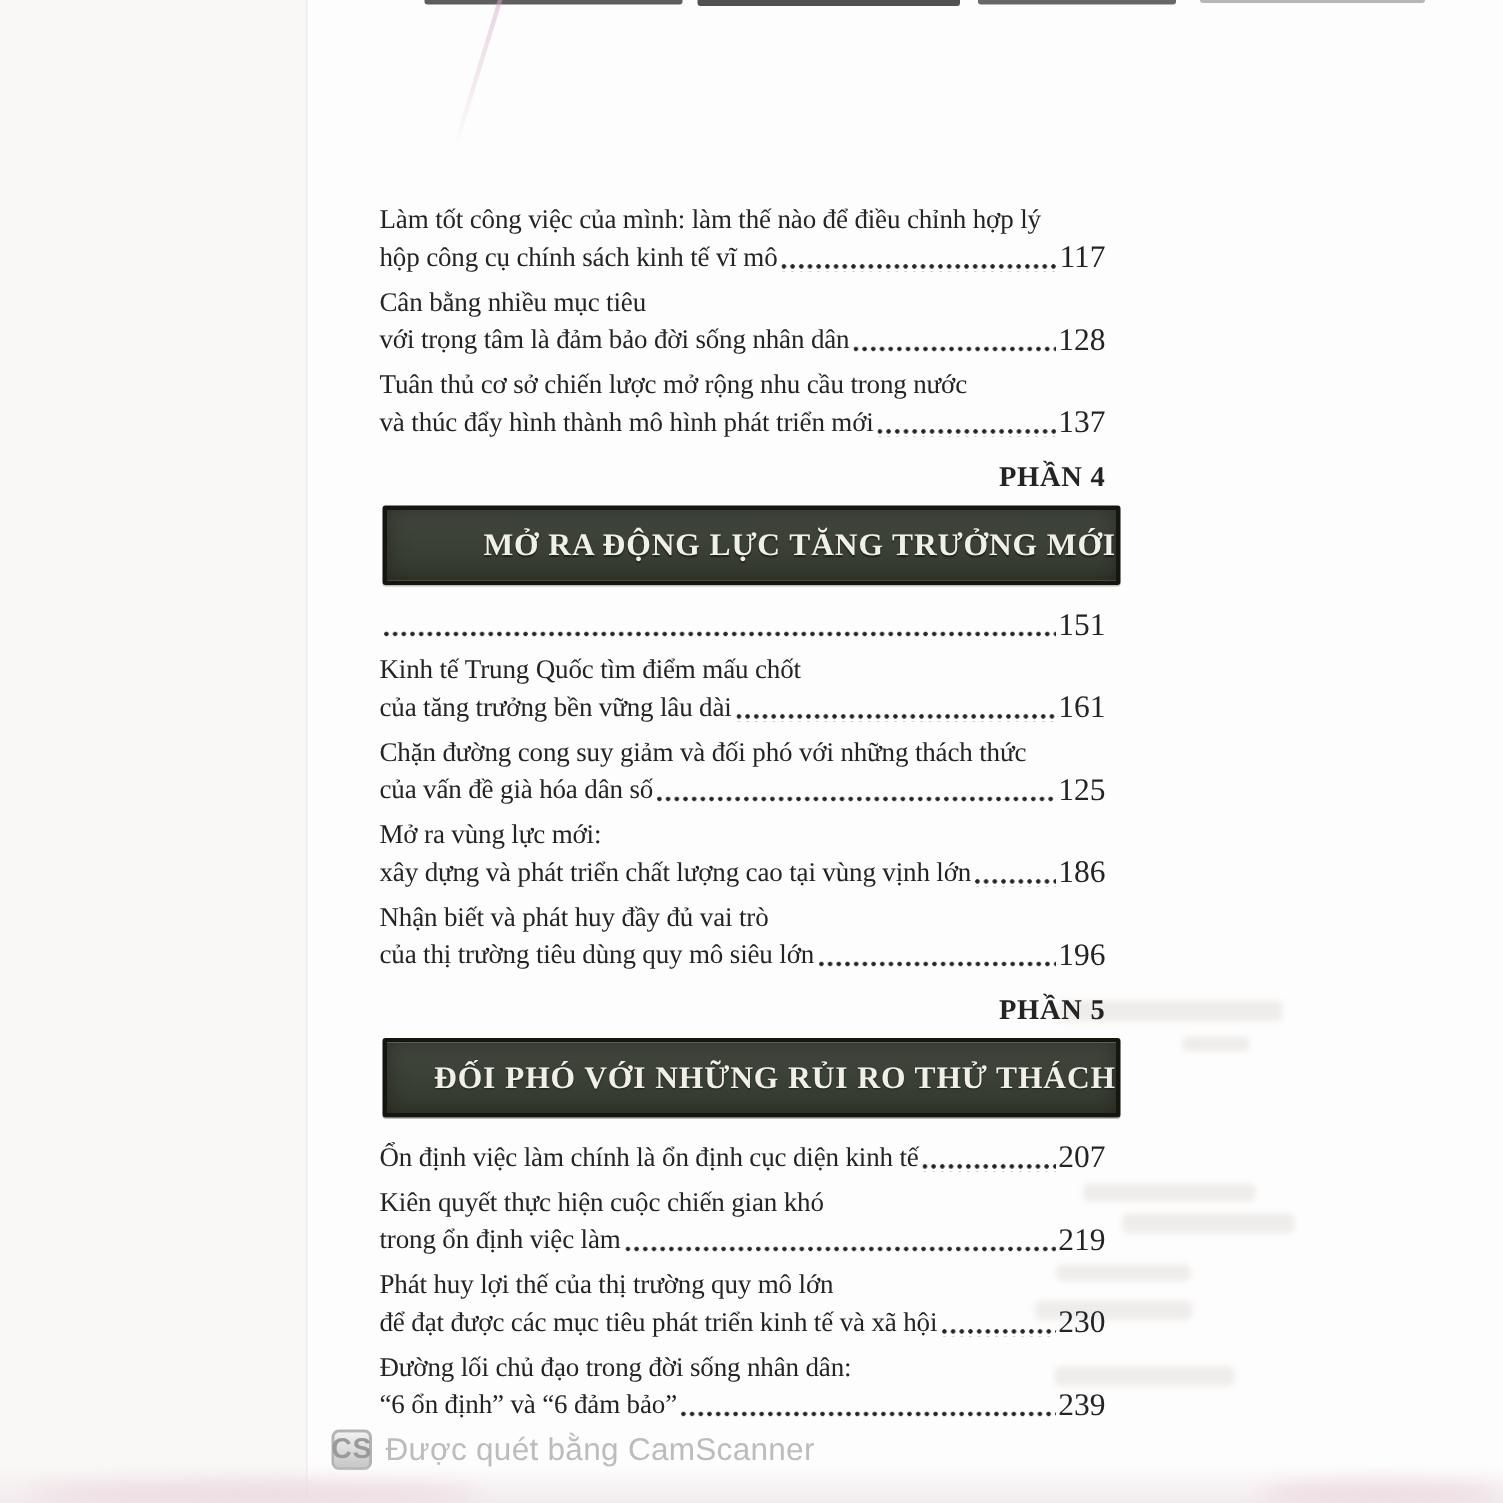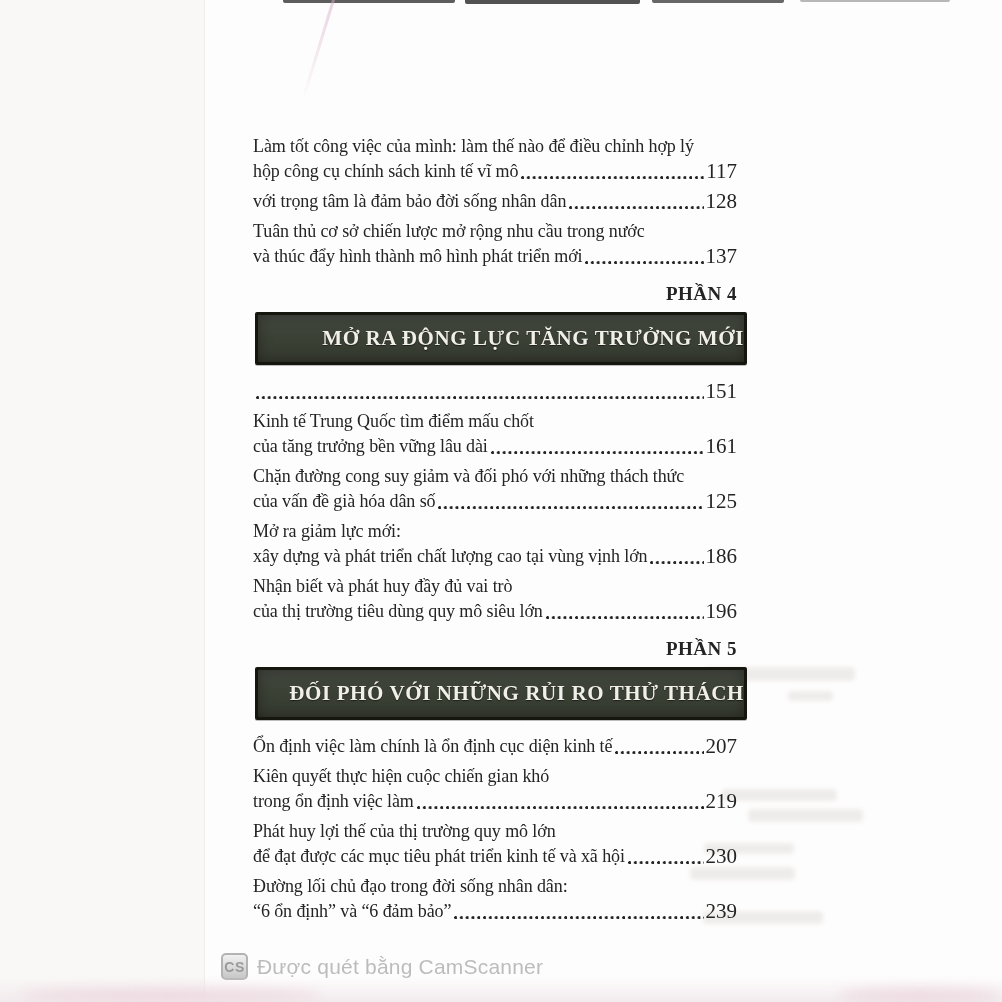--- a/index.html
+++ b/index.html
@@ -46,21 +46,21 @@
     border:3px solid var(--banner-border);border-radius:2px;
     box-shadow:inset 0 0 14px rgba(0,0,0,.35), 0 1px 0 rgba(0,0,0,.25);
   }
   .banner-title{color:var(--banner-text);font-weight:bold;font-size:21px;
     letter-spacing:.6px;white-space:nowrap;text-shadow:0 1px 1px rgba(0,0,0,.5);}
   
   .watermark{position:absolute;left:221px;top:953px;display:flex;align-items:center;
     font-family:"Liberation Sans","DejaVu Sans",sans-serif;}
   .cs-badge{width:27px;height:27px;border:2px solid #b3b3b3;border-radius:5px;
     background:linear-gradient(#f0f0f0,#c7c7c7);color:#9a9a9a;font-weight:bold;
-    font-size:14px;display:flex;align-items:center;justify-content:center;
+    font-size:19px;display:flex;align-items:center;justify-content:center;
     letter-spacing:.5px;}
   .wm-text{margin-left:9px;font-size:21px;color:var(--watermark);letter-spacing:.2px;}
 </style>
 </head>
 <body>
 
 <div class="scan">
 
   <div class="left-strip"></div>
   <div class="top-sliver" style="left:283px;width:172px;height:3px;opacity:.8;"></div>
@@ -85,20 +85,23 @@
             <span class="toc-text">Làm tốt công việc của mình: làm thế nào để điều chỉnh hợp lý</span>
           </div>
           <div class="toc-line">
             <span class="toc-text">hộp công cụ chính sách kinh tế vĩ mô </span>
             <span class="dots"></span>
             <span class="pagenum">117</span>
           </div>
         </div>
         <div class="toc-entry">
           <div class="toc-line">
+            <span class="toc-text">Cân bằng nhiều mục tiêu</span>
+          </div>
+          <div class="toc-line">
             <span class="toc-text">với trọng tâm là đảm bảo đời sống nhân dân</span>
             <span class="dots"></span>
             <span class="pagenum">128</span>
           </div>
         </div>
         <div class="toc-entry">
           <div class="toc-line">
             <span class="toc-text">Tuân thủ cơ sở chiến lược mở rộng nhu cầu trong nước</span>
           </div>
           <div class="toc-line">
@@ -136,21 +139,21 @@
               <span class="toc-text">Chặn đường cong suy giảm và đối phó với những thách thức</span>
             </div>
             <div class="toc-line">
               <span class="toc-text">của vấn đề già hóa dân số</span>
               <span class="dots"></span>
               <span class="pagenum">125</span>
             </div>
           </div>
           <div class="toc-entry">
             <div class="toc-line">
-              <span class="toc-text">Mở ra giảm lực mới:</span>
+              <span class="toc-text">Mở ra vùng lực mới:</span>
             </div>
             <div class="toc-line">
               <span class="toc-text">xây dựng và phát triển chất lượng cao tại vùng vịnh lớn</span>
               <span class="dots"></span>
               <span class="pagenum">186</span>
             </div>
           </div>
           <div class="toc-entry">
             <div class="toc-line">
               <span class="toc-text">Nhận biết và phát huy đầy đủ vai trò</span>

